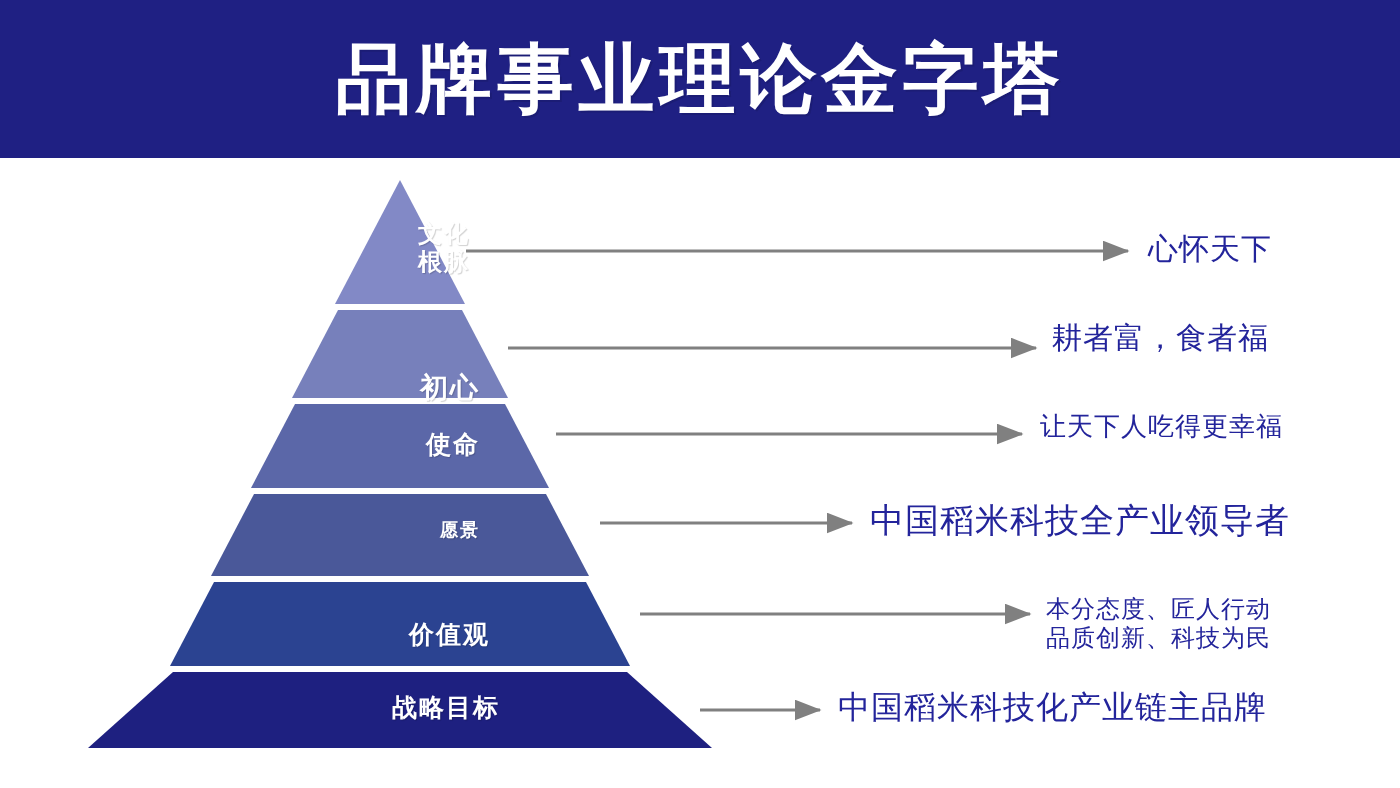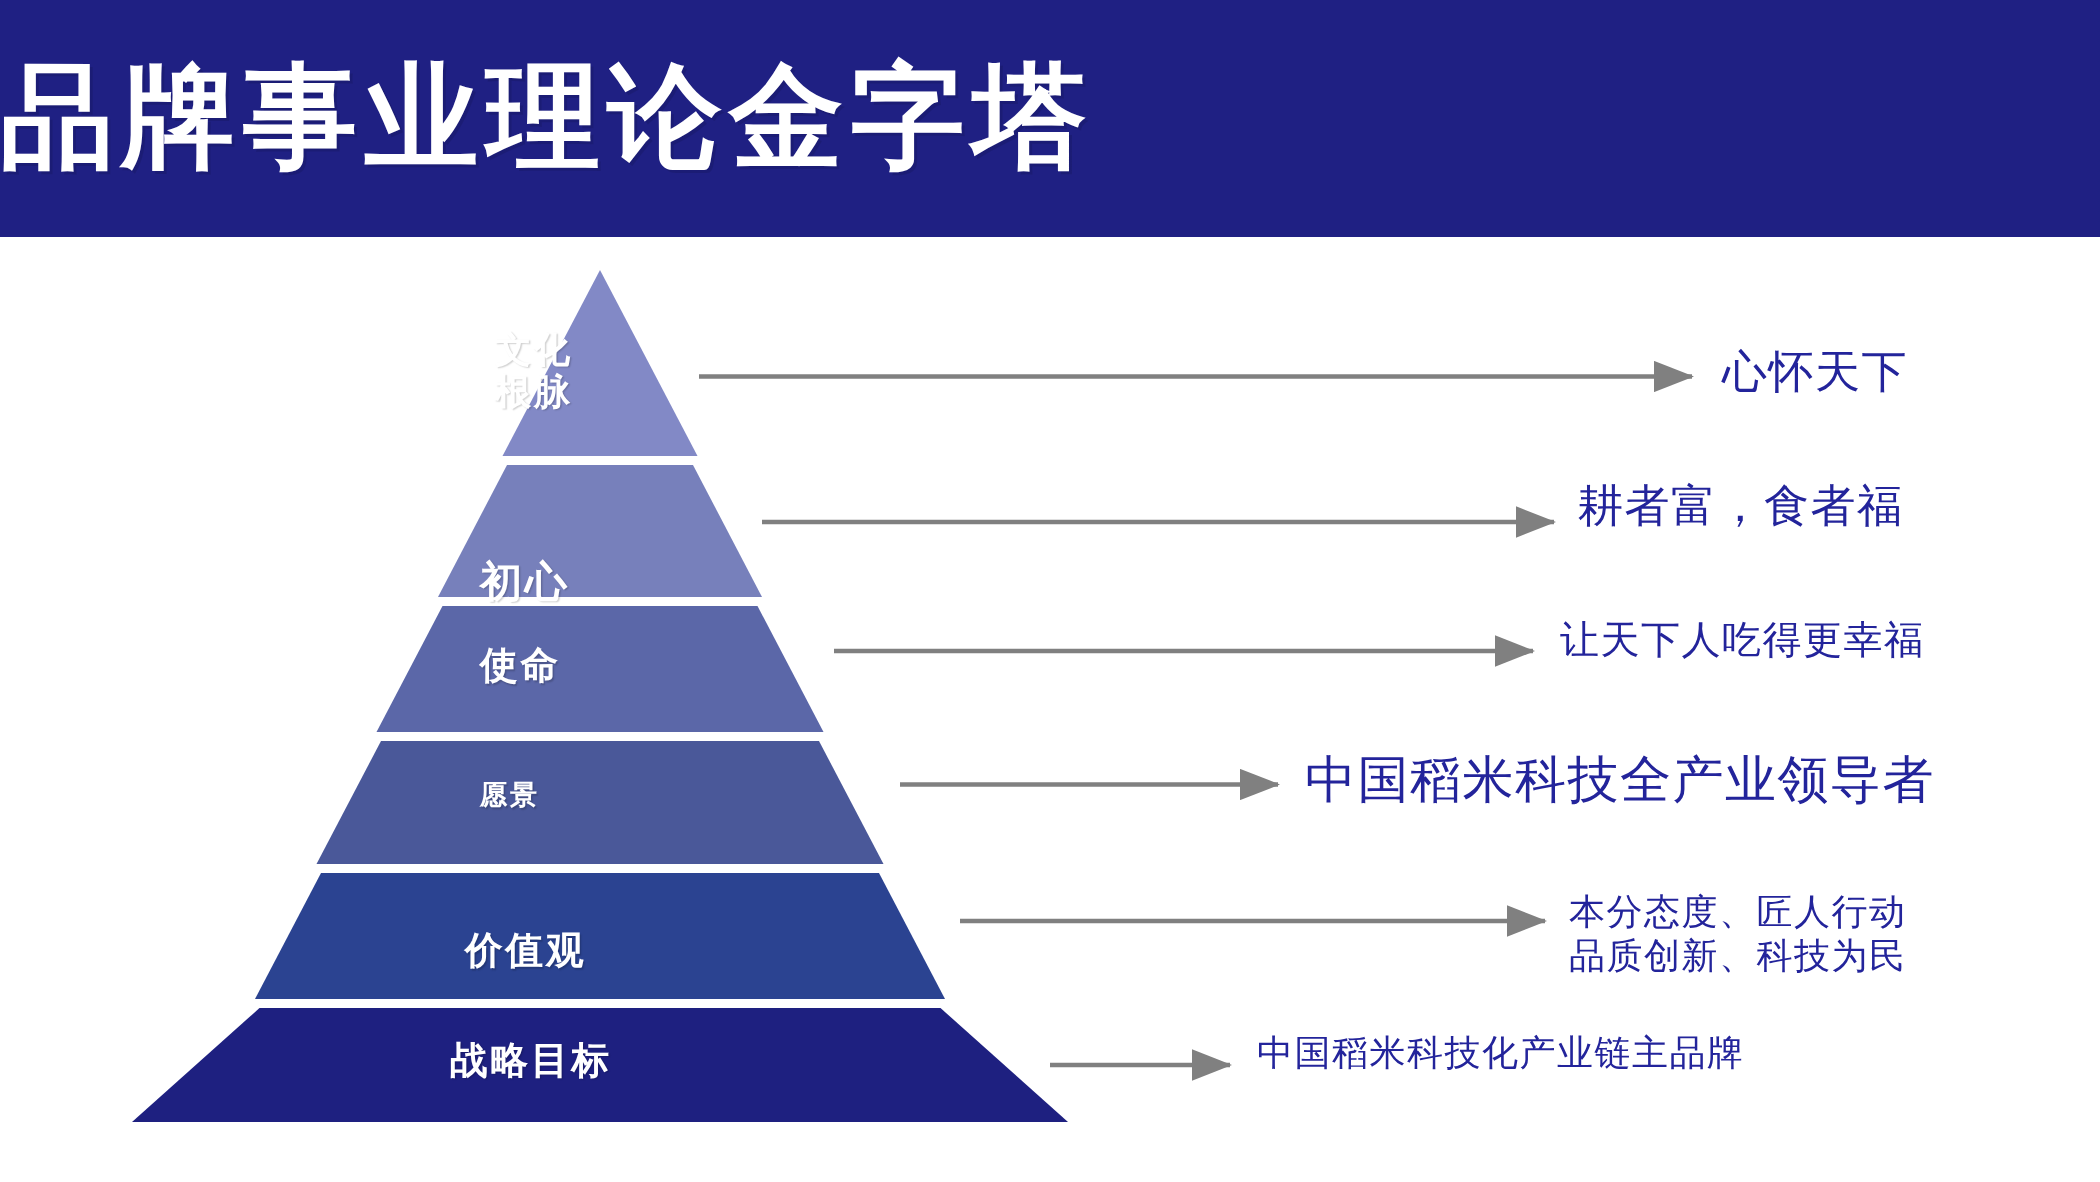--- a/index.html
+++ b/index.html
@@ -20,21 +20,21 @@
 
   
   .header-band {
     position: absolute;
     left: 0; top: 0;
     width: 1400px;
     height: 158px;
     background: #1F2083;
     display: flex;
     align-items: center;
-    justify-content: flex-start;
+    justify-content: center;
   }
   .header-title {
     color: #ffffff;
     font-size: 76px;
     font-weight: bold;
     letter-spacing: 5px;
     line-height: 1;
     white-space: nowrap;
     text-shadow: 2px 2px 0 rgba(0,0,0,0.10);
   }
@@ -53,21 +53,21 @@
     left: 0; top: 0;
     width: 1400px;
     height: 630px;
   }
 
   
   .tier-label {
     position: absolute;
     color: #ffffff;
     font-weight: bold;
-    text-align: left;
+    text-align: right;
     white-space: pre-line;
     line-height: 1.18;
     letter-spacing: 2px;
     text-shadow: 1px 1px 1px rgba(0,0,0,0.18);
     pointer-events: none;
   }
   .tier-label.t0 { left: 330px; top: 62px;  width: 140px; font-size: 24px; }
   .tier-label.t1 { left: 320px; top: 183px; width: 160px; font-size: 28px; margin-top: 30px; }
   .tier-label.t2 { left: 320px; top: 272px; width: 160px; font-size: 25px; }
   .tier-label.t3 { left: 320px; top: 362px; width: 160px; font-size: 18px; }
@@ -81,21 +81,21 @@
     font-weight: normal;
     line-height: 1.22;
     white-space: pre-line;
     letter-spacing: 1px;
   }
   .annot.a0 { left: 1148px; top: 73px;  font-size: 30px; }
   .annot.a1 { left: 1052px; top: 162px; font-size: 30px; }
   .annot.a2 { left: 1040px; top: 253px; font-size: 26px; }
   .annot.a3 { left: 870px;  top: 342px; font-size: 34px; }
   .annot.a4 { left: 1046px; top: 424px; font-size: 24px; margin-top: 12px; }
-  .annot.a5 { left: 838px;  top: 530px; font-size: 24px; }
+  .annot.a5 { left: 838px;  top: 530px; font-size: 32px; }
 </style>
 </head>
 <body>
 
 <div id="app">
 
   <div class="header-band">
     <div class="header-title">品牌事业理论金字塔</div>
   </div>
 

